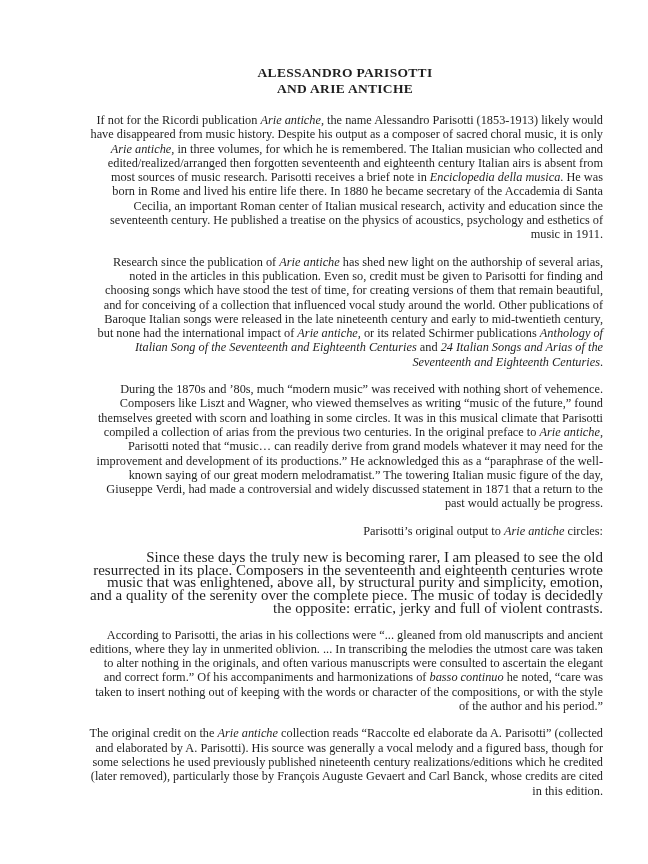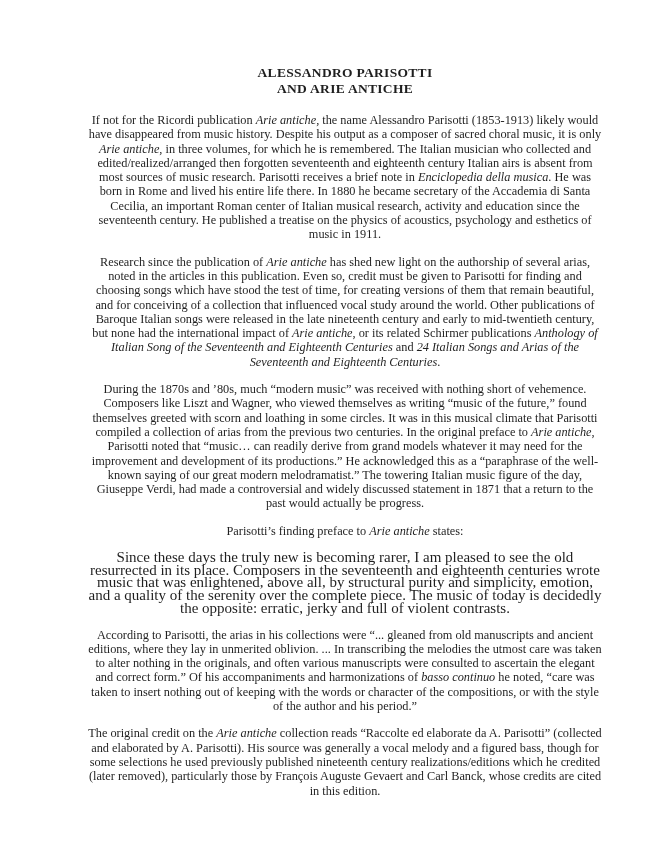--- a/index.html
+++ b/index.html
@@ -21,21 +21,21 @@
   .title {
     text-align: center;
     font-weight: bold;
     font-size: 13.5px;
     line-height: 16px;
     letter-spacing: 0.3px;
     margin: 0 0 16px 0;
   }
   .doc-body p {
     margin: 0 0 13px 0;
-    text-align: center;
+    text-align: right;
   }
   .doc-body p.body {
     font-size: 12.3px;
     line-height: 14.3px;
   }
   .doc-body p.quote {
     font-size: 15px;
     line-height: 12.7px;
   }
   .doc-body i {
@@ -47,18 +47,18 @@
 
 <div class="page">
   <h1 class="title">
     <span>ALESSANDRO PARISOTTI</span><br>
     <span>AND ARIE ANTICHE</span>
   </h1>
   <div class="doc-body" id="doc-body">
       <p class="body"><span>If not for the Ricordi publication </span><i>Arie antiche</i><span>, the name Alessandro Parisotti (1853-1913) likely would have disappeared from music history. Despite his output as a composer of sacred choral music, it is only </span><i>Arie antiche</i><span>, in three volumes, for which he is remembered. The Italian musician who collected and edited/realized/arranged then forgotten seventeenth and eighteenth century Italian airs is absent from most sources of music research. Parisotti receives a brief note in </span><i>Enciclopedia della musica</i><span>.  He was born in Rome and lived his entire life there. In 1880 he became secretary of the Accademia di Santa Cecilia, an important Roman center of Italian musical research, activity and education since the seventeenth century. He published a treatise on the physics of acoustics, psychology and esthetics of music in 1911.</span></p>
       <p class="body"><span>Research since the publication of </span><i>Arie antiche</i><span> has shed new light on the authorship of several arias, noted in the articles in this publication. Even so, credit must be given to Parisotti for finding and choosing songs which have stood the test of time, for creating versions of them that remain beautiful, and for conceiving of a collection that influenced vocal study around the world. Other publications of Baroque Italian songs were released in the late nineteenth century and early to mid-twentieth century, but none had the international impact of </span><i>Arie antiche</i><span>, or its related Schirmer publications </span><i>Anthology of Italian Song of the Seventeenth and Eighteenth Centuries</i><span> and </span><i>24 Italian Songs and Arias of the Seventeenth and Eighteenth Centuries</i><span>.</span></p>
       <p class="body"><span>During the 1870s and ’80s, much “modern music” was received with nothing short of vehemence. Composers like Liszt and Wagner, who viewed themselves as writing “music of the future,” found themselves greeted with scorn and loathing in some circles. It was in this musical climate that Parisotti compiled a collection of arias from the previous two centuries. In the original preface to </span><i>Arie antiche</i><span>, Parisotti noted that “music… can readily derive from grand models whatever it may need for the improvement and development of its productions.” He acknowledged this as a “paraphrase of the well-known saying of our great modern melodramatist.” The towering Italian music figure of the day, Giuseppe Verdi, had made a controversial and widely discussed statement in 1871 that a return to the past would actually be progress.</span></p>
-      <p class="body"><span>Parisotti’s finding preface to </span><i>Arie antiche</i><span> states:</span></p>
+      <p class="body"><span>Parisotti’s original output to </span><i>Arie antiche</i><span> circles:</span></p>
       <p class="quote"><span>Since these days the truly new is becoming rarer, I am pleased to see the old resurrected in its place. Composers in the seventeenth and eighteenth centuries wrote music that was enlightened, above all, by structural purity and simplicity, emotion, and a quality of the serenity over the complete piece. The music of today is decidedly the opposite: erratic, jerky and full of violent contrasts.</span></p>
       <p class="body"><span>According to Parisotti, the arias in his collections were “... gleaned from old manuscripts and ancient editions, where they lay in unmerited oblivion. ... In transcribing the melodies the utmost care was taken to alter nothing in the originals, and often various manuscripts were consulted to ascertain the elegant and correct form.”  Of his accompaniments and harmonizations of </span><i>basso continuo</i><span> he noted, “care was taken to insert nothing out of keeping with the words or character of the compositions, or with the style of the author and his period.”</span></p>
       <p class="body"><span>The original credit on the </span><i>Arie antiche</i><span> collection reads “Raccolte ed elaborate da A. Parisotti” (collected and elaborated by A. Parisotti). His source was generally a vocal melody and a figured bass, though for some selections he used previously published nineteenth century realizations/editions which he credited (later removed), particularly those by François Auguste Gevaert and Carl Banck, whose credits are cited in this edition.</span></p>
     </div>
 </div>
 
 </body></html>

